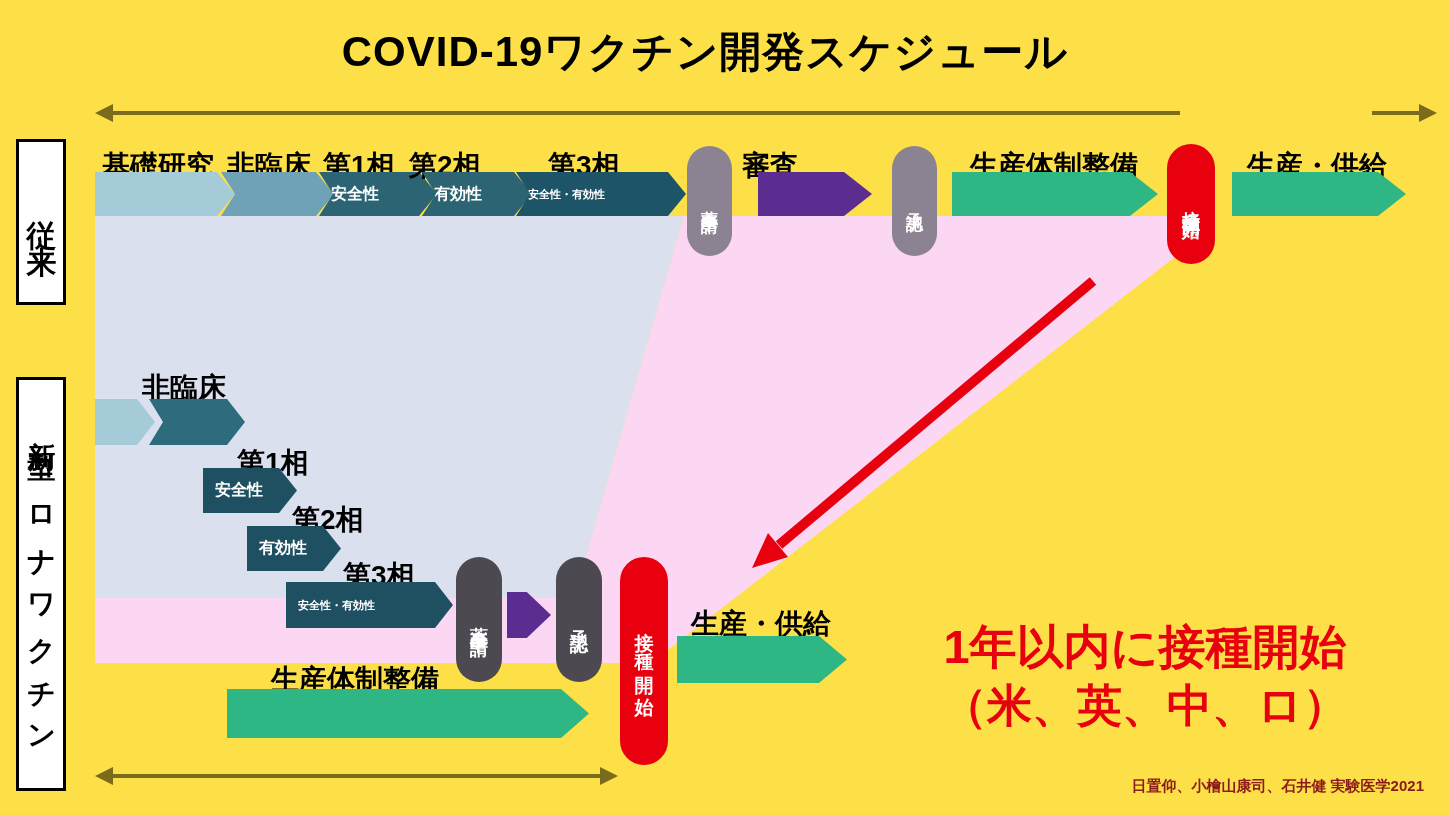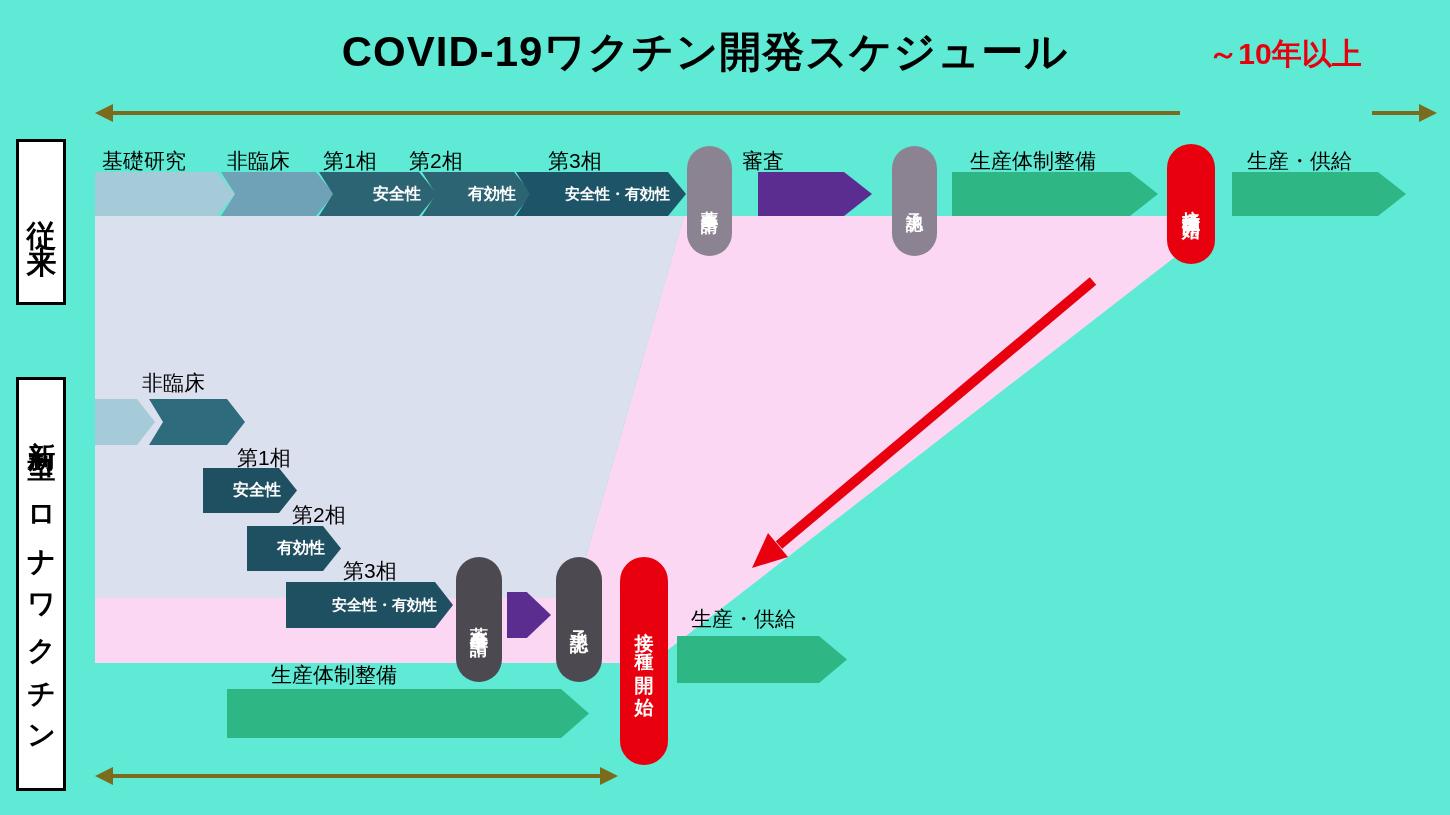--- a/index.html
+++ b/index.html
@@ -1,39 +1,39 @@
 <!DOCTYPE html>
 <html><head>
 <meta charset="utf-8">
 <style>
   * { margin:0; padding:0; box-sizing:border-box; }
   html,body { background:#ffffff; }
   body { font-family:"Liberation Sans","DejaVu Sans",sans-serif; }
-  .canvas { position:relative; width:1450px; height:815px; background:#5eead4; overflow:hidden; }
+  .canvas { position:relative; width:1450px; height:815px; background:#fde047; overflow:hidden; }
   svg.bg { position:absolute; left:0; top:0; }
 
   .page-title { position:absolute; left:705px; top:24px; transform:translateX(-50%);
     font-size:42px; font-weight:bold; color:#000; white-space:nowrap; letter-spacing:1px; }
 
   .duration-note { position:absolute; left:1182px; top:34px; width:206px; text-align:center;
     color:#e8000f; font-weight:bold; font-size:30px; line-height:1.3; }
 
   .rowbox { position:absolute; background:#fff; border:3px solid #000;
     writing-mode:vertical-rl; text-orientation:upright;
     display:flex; align-items:center; justify-content:center;
     font-weight:bold; color:#000; }
   .rowbox.conventional { left:16px; top:139px; width:50px; height:166px; font-size:30px; letter-spacing:26px; }
   .rowbox.newvax { left:16px; top:377px; width:50px; height:414px; font-size:28px; letter-spacing:12px; }
 
-  .stage-label { position:absolute; font-size:21px; font-weight:normal; color:#000; white-space:nowrap; }
+  .stage-label { position:absolute; font-size:28px; font-weight:bold; color:#000; white-space:nowrap; }
 
-  .chev { position:absolute; display:flex; align-items:center; justify-content:flex-end;
+  .chev { position:absolute; display:flex; align-items:center; justify-content:flex-start;
     padding-left:12px; padding-right:16px; }
   .chev span { color:#fff; font-weight:bold; font-size:16px; white-space:nowrap; }
-  .chev span.small { font-size:15px; }
+  .chev span.small { font-size:11px; }
   .clip-flat  { clip-path: polygon(0 0, calc(100% - 18px) 0, 100% 50%, calc(100% - 18px) 100%, 0 100%); }
   .clip-notch { clip-path: polygon(0 0, calc(100% - 18px) 0, 100% 50%, calc(100% - 18px) 100%, 0 100%, 14px 50%); }
   .clip-big   { clip-path: polygon(0 0, calc(100% - 28px) 0, 100% 50%, calc(100% - 28px) 100%, 0 100%); }
   .clip-head  { clip-path: polygon(0 0, 45% 0, 100% 50%, 45% 100%, 0 100%); }
 
   .pill { position:absolute; border-radius:26px; color:#fff; font-weight:bold;
     writing-mode:vertical-rl; text-orientation:upright;
     display:flex; align-items:center; justify-content:center; font-size:17px; }
   .pill.gray-top { background:#8b8292; letter-spacing:2px; }
   .pill.gray-bottom { background:#4d4950; letter-spacing:4px; font-size:18px; }
@@ -75,21 +75,20 @@
 
     <g>
       <line x1="1093" y1="281" x2="779" y2="545" stroke="#e8000f" stroke-width="10"></line>
       <polygon points="752,568 768,533 788,557" fill="#e8000f"></polygon>
     </g>
   </svg>
 
   <div class="page-title">COVID-19ワクチン開発スケジュール</div>
 
   <div class="duration-note">
-    <div>～10年以上</div>
   </div>
 
   <div class="rowbox conventional">従来</div>
   <div class="rowbox newvax">新型コロナワクチン</div>
 
   <div class="stage-label" style="left:102px; top:147px;">基礎研究</div>
   <div class="chev clip-flat" style="left:95px; top:172px; width:140px; height:44px; background:#a6cbd8;"></div>
 
   <div class="stage-label" style="left:227px; top:147px;">非臨床</div>
   <div class="chev clip-notch" style="left:221px; top:172px; width:113px; height:44px; background:#6fa2b6;"></div>
@@ -152,15 +151,20 @@
 
   <div class="pill red-bottom" style="left:620px; top:557px; width:48px; height:208px;">接種開始</div>
 
   <div class="stage-label" style="left:691px; top:605px;">生産・供給</div>
   <div class="chev clip-big" style="left:677px; top:636px; width:170px; height:47px; background:#2eb784;"></div>
 
   <div class="stage-label" style="left:271px; top:661px;">生産体制整備</div>
   <div class="chev clip-big" style="left:227px; top:689px; width:362px; height:49px; background:#2eb784;"></div>
 
 
+  <div class="big-message">
+    <div class="l1">1年以内に接種開始</div>
+    <div class="l2">（米、英、中、ロ）</div>
+  </div>
 
+  <div class="citation">日置仰、小檜山康司、石井健 実験医学2021</div>
 
 </div>
 
 </body></html>

